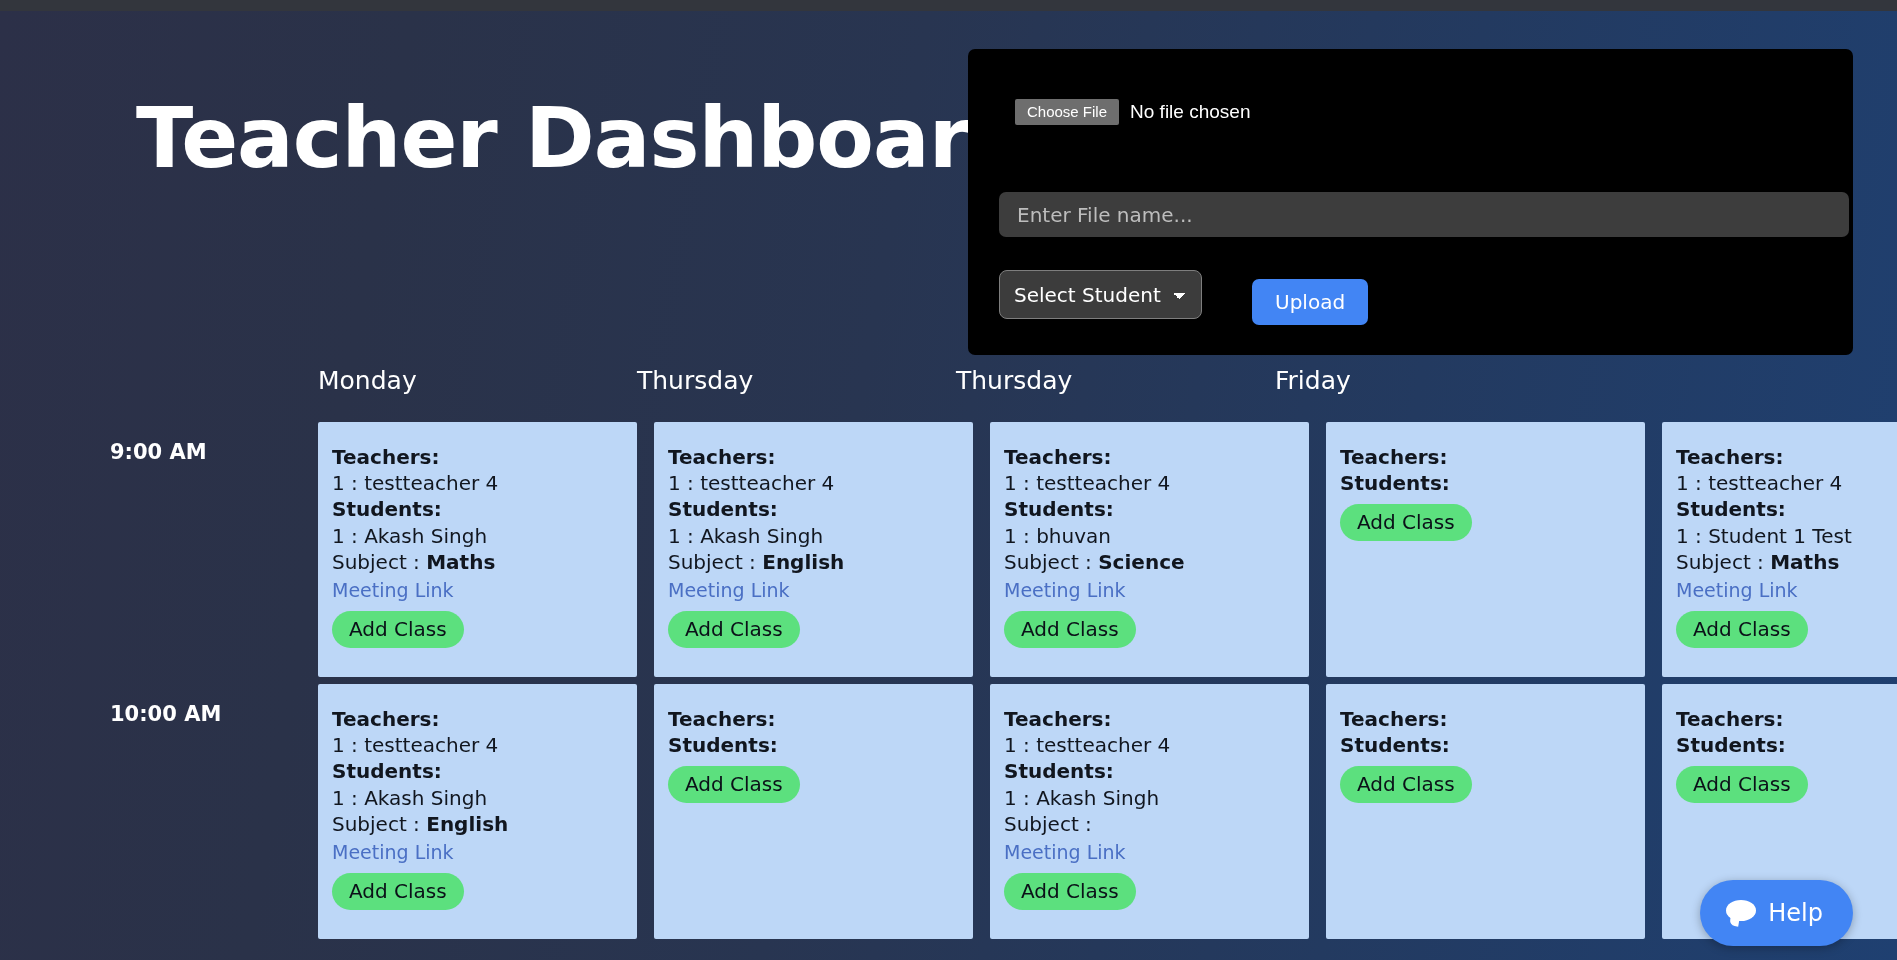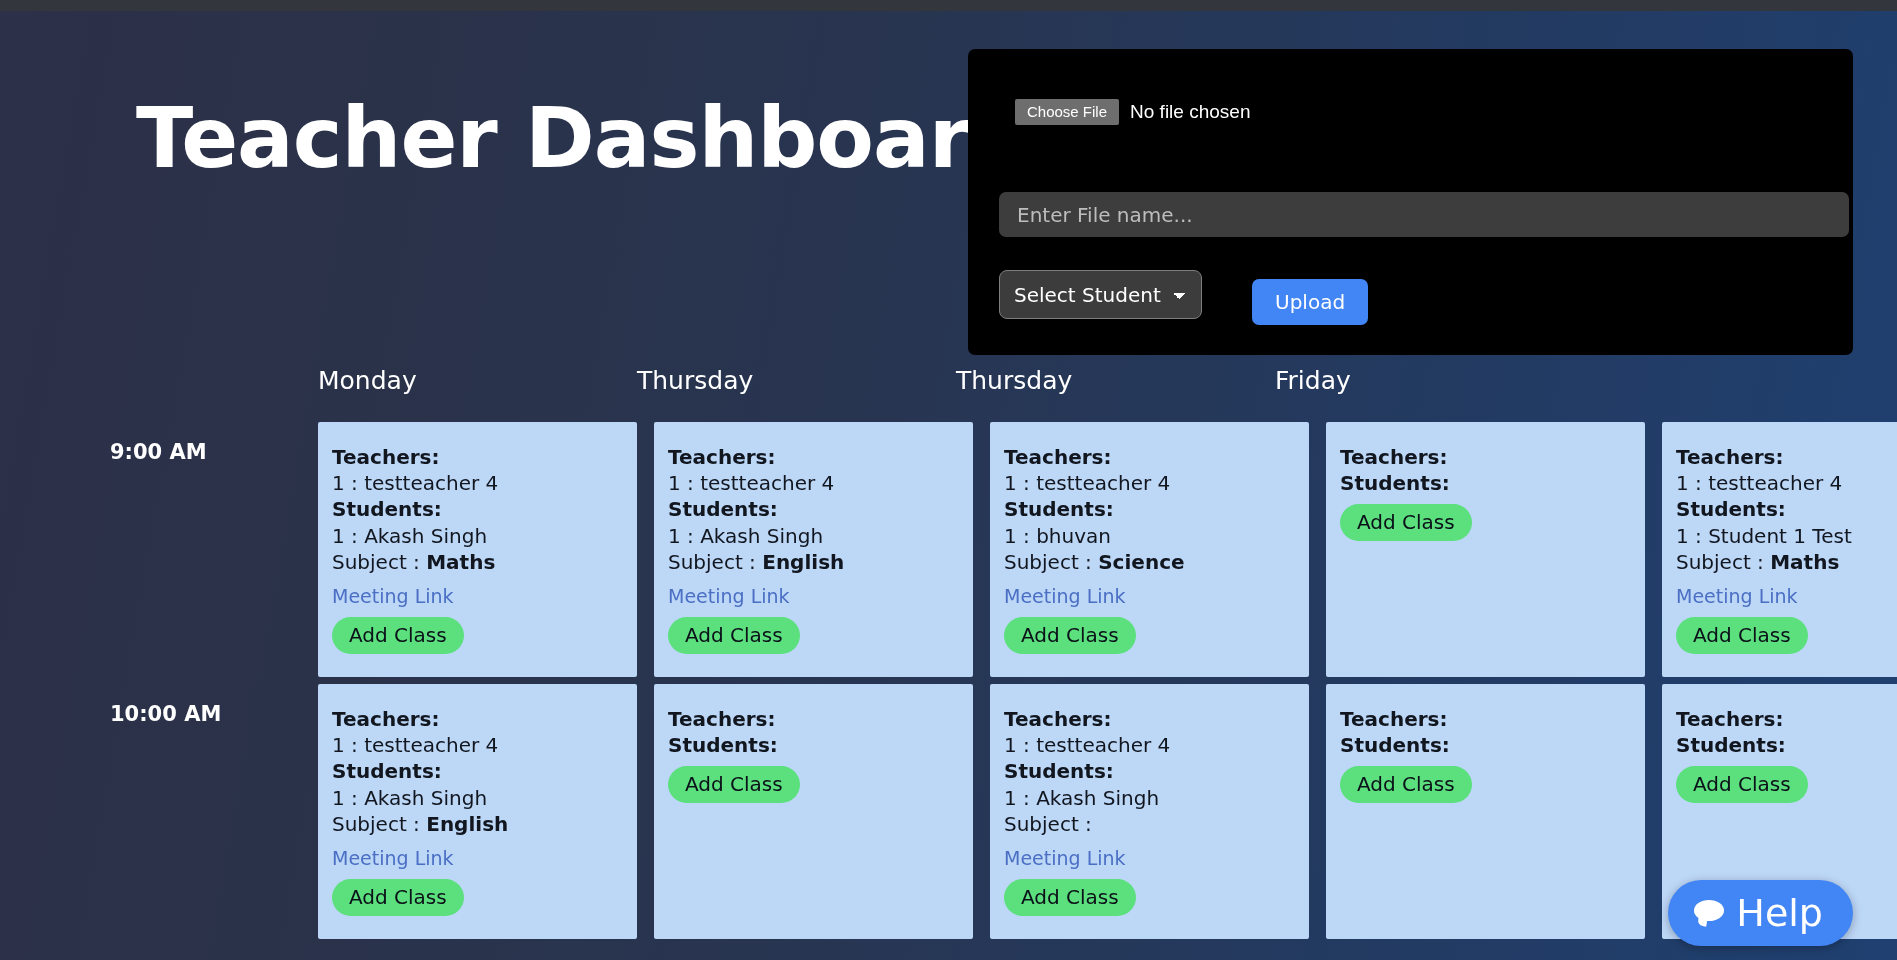--- a/index.html
+++ b/index.html
@@ -219,21 +219,21 @@
   .lbl-bold { font-weight: 700; display: block; }
   .val-line { display: block; font-weight: 400; }
   .subject-line { display: block; font-weight: 400; }
   .subject-line b { font-weight: 700; }
 
   .meeting-link {
     display: block;
     color: #4a6fc4;
     font-size: 19px;
     text-decoration: none;
-    margin-top: 9px;
+    margin-top: 3px;
     cursor: pointer;
   }
 
   .add-class-btn {
     display: inline-block;
     margin-top: 8px;
     background: #5ce07e;
     color: #0b1118;
     border: none;
     border-radius: 22px;
@@ -255,21 +255,21 @@
     gap: 12px;
     background: #4285f4;
     border-radius: 34px;
     padding: 0 30px 0 26px;
     box-shadow: 0 2px 10px rgba(0,0,0,0.28);
     cursor: pointer;
     z-index: 30;
   }
   .help-widget .label {
     color: #ffffff;
-    font-size: 38px;
+    font-size: 24px;
     font-family: "DejaVu Sans", sans-serif;
   }
   .bubble-icon {
     width: 30px; height: 26px;
     position: relative;
     flex: 0 0 30px;
   }
   .bubble-icon::before {
     content: "";
     position: absolute;

